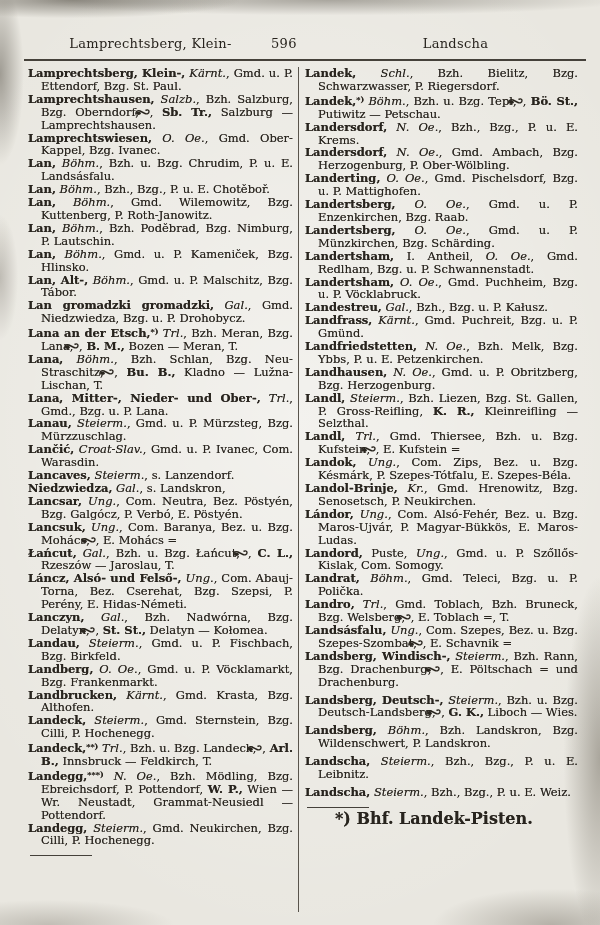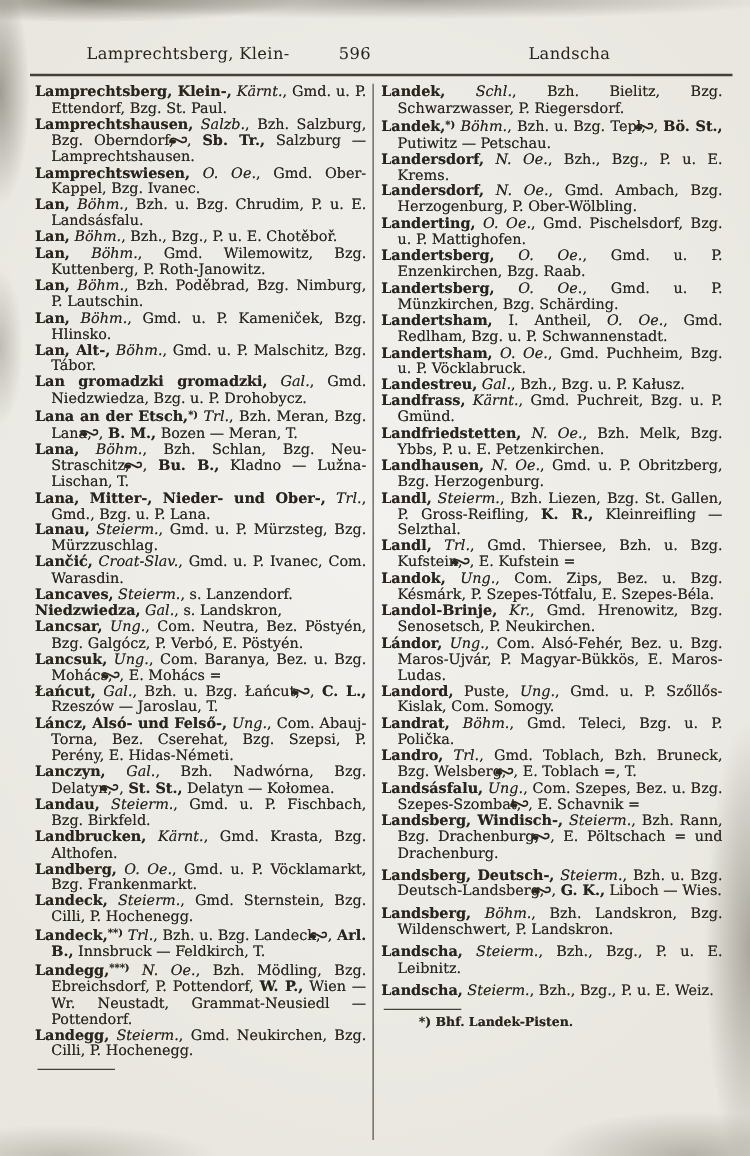--- a/index.html
+++ b/index.html
@@ -36,21 +36,21 @@
     text-shadow:0 0 .5px rgba(40,36,30,.65);
   }
   .entry.gap{margin-top:5px;}
   .seg-b{font-weight:700;}
   .seg-i{font-style:italic;}
   .seg-s{font-weight:700;font-size:8px;vertical-align:3px;letter-spacing:0;}
   .post-horn{display:inline-block;line-height:0;vertical-align:baseline;}
   .post-horn svg{display:inline;}
   .footnote-rule{width:62px;border-top:1.5px solid #45413a;margin:8px 0 4px 2px;}
   .footnote{
-    margin:0;font-size:10px;font-weight:700;line-height:13.5px;
+    margin:0;font-size:16px;font-weight:700;line-height:13.5px;
     padding-left:44px;text-indent:-14px;
     text-shadow:0 0 .5px rgba(40,36,30,.6);
   }
 </style>
 </head>
 <body>
 
 <div class="page">
   <div class="header">
     <span class="head-left">Lamprechtsberg, Klein-</span>
@@ -95,22 +95,22 @@
           <p class="entry"><span class="seg-b">Łańcut,</span><span class="seg-i"> Gal.</span><span class="seg-t">, Bzh. u. Bzg. Łańcut, </span><span class="post-horn"><svg viewBox="0 0 30 14" width="15" height="7">
                 <path d="M2 10 C1 5 6 2 10 4 L20 9 C24 11 28 9 28 5 C28 2 25 1 22 2.5" fill="none" stroke="#2a261f" stroke-width="2.8" stroke-linecap="round"></path>
                 <ellipse cx="7" cy="8.5" rx="4.6" ry="3.4" fill="#2a261f"></ellipse>
               </svg></span><span class="seg-t">, </span><span class="seg-b">C. L.,</span><span class="seg-t"> Rzeszów — Jaroslau, T.</span></p>
           <p class="entry"><span class="seg-b">Láncz, Alsó- und Felső-,</span><span class="seg-i"> Ung.</span><span class="seg-t">, Com. Abauj-Torna, Bez. Cserehat, Bzg. Szepsi, P. Perény, E. Hidas-Németi.</span></p>
           <p class="entry"><span class="seg-b">Lanczyn,</span><span class="seg-i"> Gal.</span><span class="seg-t">, Bzh. Nadwórna, Bzg. Delatyn, </span><span class="post-horn"><svg viewBox="0 0 30 14" width="15" height="7">
                 <path d="M2 10 C1 5 6 2 10 4 L20 9 C24 11 28 9 28 5 C28 2 25 1 22 2.5" fill="none" stroke="#2a261f" stroke-width="2.8" stroke-linecap="round"></path>
                 <ellipse cx="7" cy="8.5" rx="4.6" ry="3.4" fill="#2a261f"></ellipse>
               </svg></span><span class="seg-t">, </span><span class="seg-b">St. St.,</span><span class="seg-t"> Delatyn — Kołomea.</span></p>
           <p class="entry"><span class="seg-b">Landau,</span><span class="seg-i"> Steierm.</span><span class="seg-t">, Gmd. u. P. Fischbach, Bzg. Birkfeld.</span></p>
+          <p class="entry"><span class="seg-b">Landberg,</span><span class="seg-i"> O. Oe.</span><span class="seg-t">, Gmd. u. P. Vöcklamarkt, Bzg. Frankenmarkt.</span></p>
           <p class="entry"><span class="seg-b">Landbrucken,</span><span class="seg-i"> Kärnt.</span><span class="seg-t">, Gmd. Krasta, Bzg. Althofen.</span></p>
-          <p class="entry"><span class="seg-b">Landberg,</span><span class="seg-i"> O. Oe.</span><span class="seg-t">, Gmd. u. P. Vöcklamarkt, Bzg. Frankenmarkt.</span></p>
           <p class="entry"><span class="seg-b">Landeck,</span><span class="seg-i"> Steierm.</span><span class="seg-t">, Gmd. Sternstein, Bzg. Cilli, P. Hochenegg.</span></p>
           <p class="entry"><span class="seg-b">Landeck,</span><span class="seg-s">**)</span><span class="seg-i"> Trl.</span><span class="seg-t">, Bzh. u. Bzg. Landeck, </span><span class="post-horn"><svg viewBox="0 0 30 14" width="15" height="7">
                 <path d="M2 10 C1 5 6 2 10 4 L20 9 C24 11 28 9 28 5 C28 2 25 1 22 2.5" fill="none" stroke="#2a261f" stroke-width="2.8" stroke-linecap="round"></path>
                 <ellipse cx="7" cy="8.5" rx="4.6" ry="3.4" fill="#2a261f"></ellipse>
               </svg></span><span class="seg-t">, </span><span class="seg-b">Arl. B.,</span><span class="seg-t"> Innsbruck — Feldkirch, T.</span></p>
           <p class="entry"><span class="seg-b">Landegg,</span><span class="seg-s">***)</span><span class="seg-i"> N. Oe.</span><span class="seg-t">, Bzh. Mödling, Bzg. Ebreichsdorf, P. Pottendorf, </span><span class="seg-b">W. P.,</span><span class="seg-t"> Wien — Wr. Neustadt, Grammat-Neusiedl — Pottendorf.</span></p>
           <p class="entry"><span class="seg-b">Landegg,</span><span class="seg-i"> Steierm.</span><span class="seg-t">, Gmd. Neukirchen, Bzg. Cilli, P. Hochenegg.</span></p>
         </div>
       <div class="footnote-rule"></div>
     </div>

